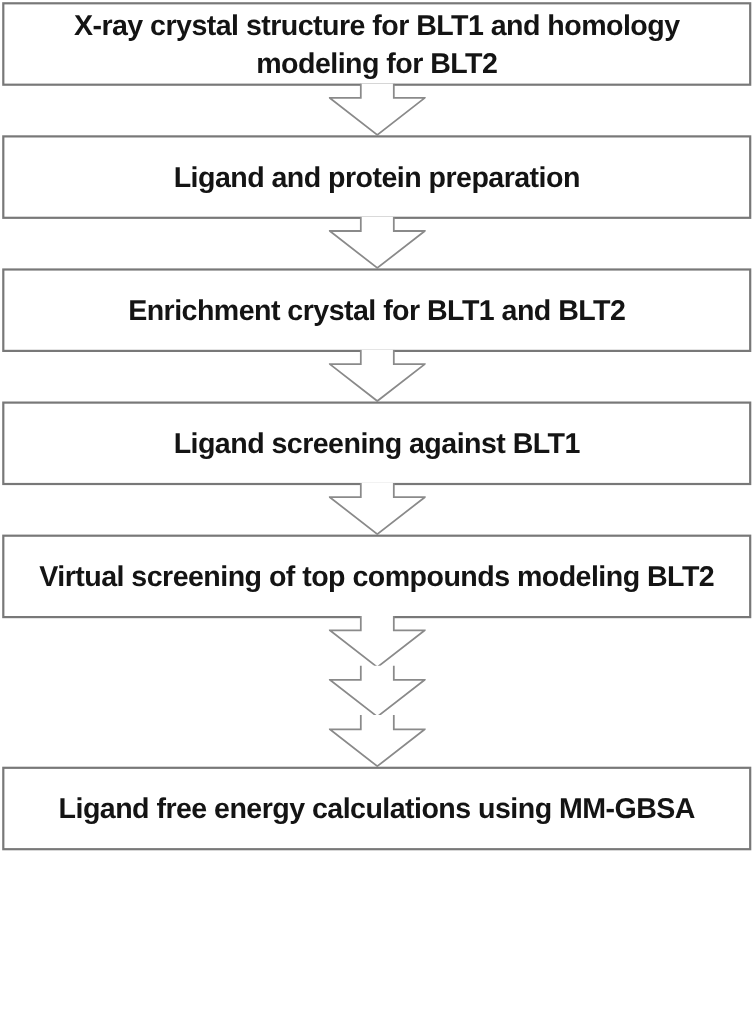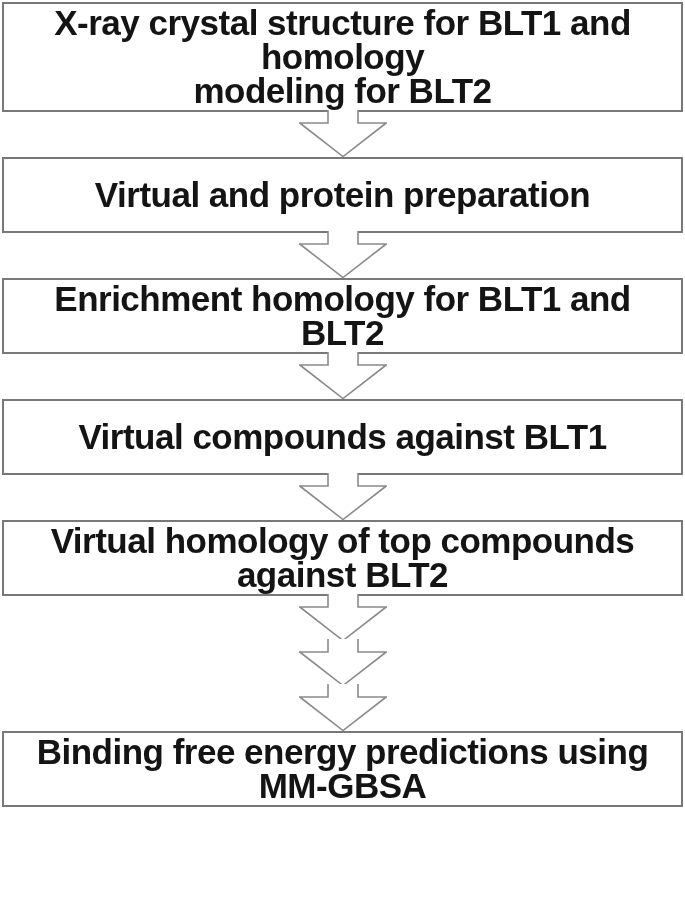--- a/index.html
+++ b/index.html
@@ -27,21 +27,21 @@
     border: 2px solid #787878;
     display: flex;
     align-items: center;
     justify-content: center;
     padding: 2px 12px;
     position: relative;
     z-index: 1;
   }
   .label {
     font-weight: bold;
-    font-size: 35px;
+    font-size: 26px;
     line-height: 34px;
     letter-spacing: -0.5px;
     color: #141414;
     text-align: center;
     white-space: pre-line;
   }
   .arrow {
     display: block;
     margin-top: -2px;
     margin-bottom: -1px;
@@ -57,58 +57,58 @@
   <div class="box">
     <span class="label">X-ray crystal structure for BLT1 and homology
 modeling for BLT2</span>
   </div>
 
   <svg class="arrow" width="88" height="48" viewBox="0 0 88 48">
     <path d="M29,0 L29,13 L0.8,13 L44,46.6 L87.2,13 L59,13 L59,0" fill="#ffffff" stroke="#8a8a8a" stroke-width="1.6" stroke-linejoin="miter"></path>
   </svg>
 
   <div class="box">
-    <span class="label">Virtual and protein preparation</span>
+    <span class="label">Ligand and protein preparation</span>
   </div>
 
   <svg class="arrow" width="88" height="48" viewBox="0 0 88 48">
     <path d="M29,0 L29,13 L0.8,13 L44,46.6 L87.2,13 L59,13 L59,0" fill="#ffffff" stroke="#8a8a8a" stroke-width="1.6" stroke-linejoin="miter"></path>
   </svg>
 
   <div class="box">
-    <span class="label">Enrichment homology for BLT1 and BLT2</span>
+    <span class="label">Enrichment crystal for BLT1 and BLT2</span>
   </div>
 
   <svg class="arrow" width="88" height="48" viewBox="0 0 88 48">
     <path d="M29,0 L29,13 L0.8,13 L44,46.6 L87.2,13 L59,13 L59,0" fill="#ffffff" stroke="#8a8a8a" stroke-width="1.6" stroke-linejoin="miter"></path>
   </svg>
 
   <div class="box">
-    <span class="label">Virtual compounds against BLT1</span>
+    <span class="label">Ligand screening against BLT1</span>
   </div>
 
   <svg class="arrow" width="88" height="48" viewBox="0 0 88 48">
     <path d="M29,0 L29,13 L0.8,13 L44,46.6 L87.2,13 L59,13 L59,0" fill="#ffffff" stroke="#8a8a8a" stroke-width="1.6" stroke-linejoin="miter"></path>
   </svg>
 
   <div class="box">
-    <span class="label">Virtual homology of top compounds against BLT2</span>
+    <span class="label">Virtual screening of top compounds modeling BLT2</span>
   </div>
 
   <svg class="arrow" width="88" height="48" viewBox="0 0 88 48">
     <path d="M29,0 L29,13 L0.8,13 L44,46.6 L87.2,13 L59,13 L59,0" fill="#ffffff" stroke="#8a8a8a" stroke-width="1.6" stroke-linejoin="miter"></path>
   </svg>
 
 
   <svg class="arrow" width="88" height="48" viewBox="0 0 88 48">
     <path d="M29,0 L29,13 L0.8,13 L44,46.6 L87.2,13 L59,13 L59,0" fill="#ffffff" stroke="#8a8a8a" stroke-width="1.6" stroke-linejoin="miter"></path>
   </svg>
 
 
   <svg class="arrow" width="88" height="48" viewBox="0 0 88 48">
     <path d="M29,0 L29,13 L0.8,13 L44,46.6 L87.2,13 L59,13 L59,0" fill="#ffffff" stroke="#8a8a8a" stroke-width="1.6" stroke-linejoin="miter"></path>
   </svg>
 
   <div class="box">
-    <span class="label">Binding free energy predictions using MM-GBSA</span>
+    <span class="label">Ligand free energy calculations using MM-GBSA</span>
   </div>
 
 </div>
 
 </body></html>

